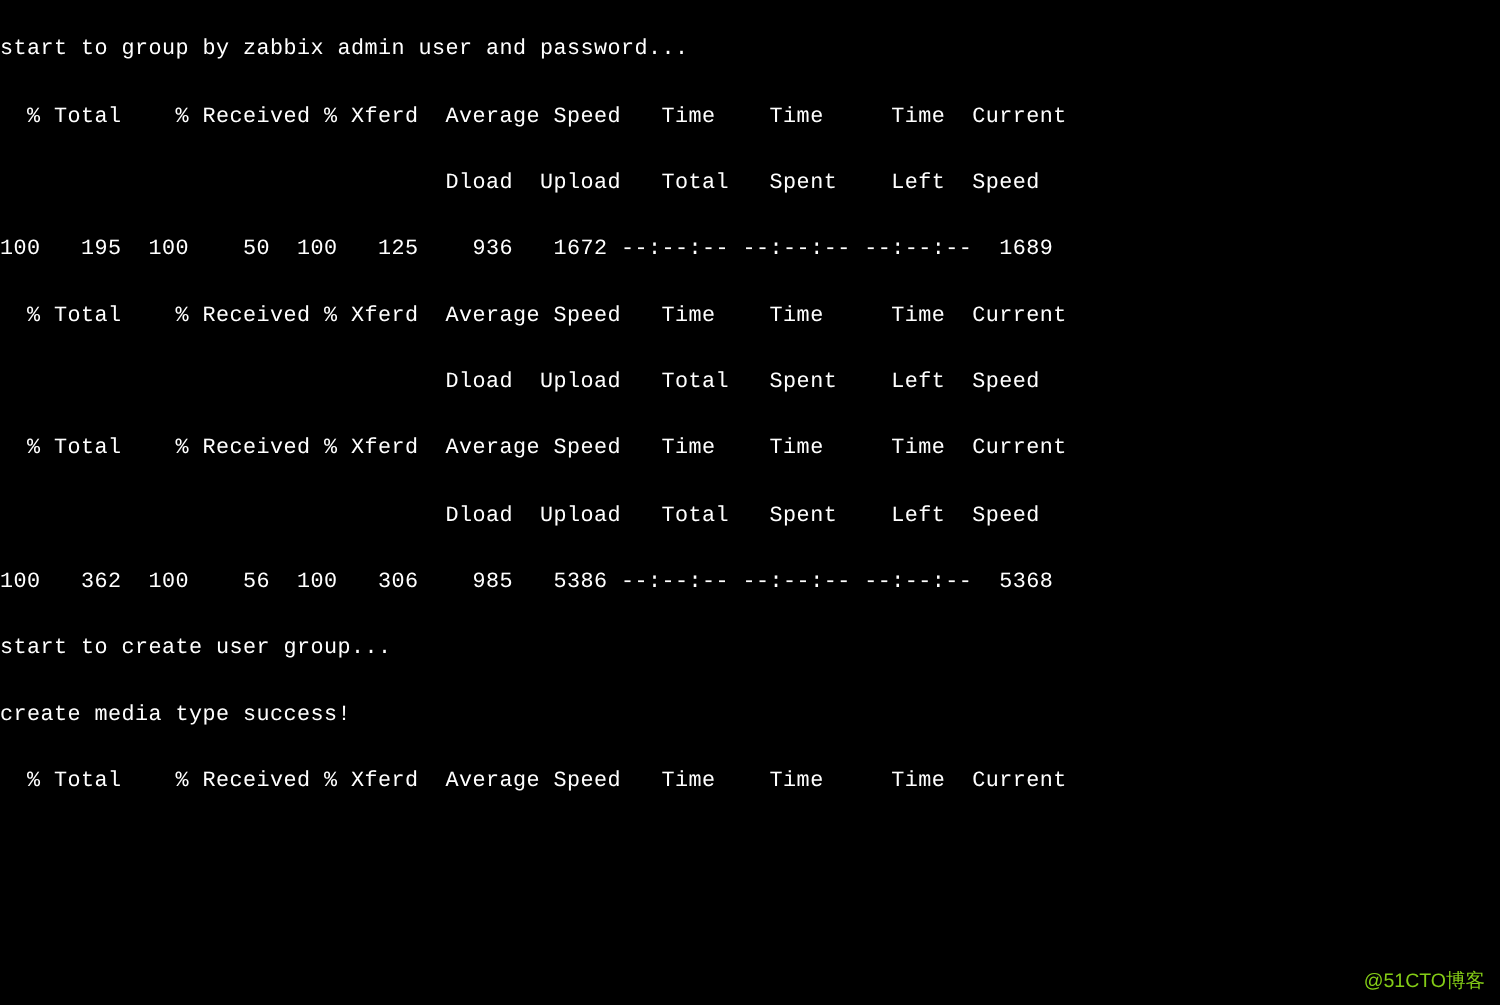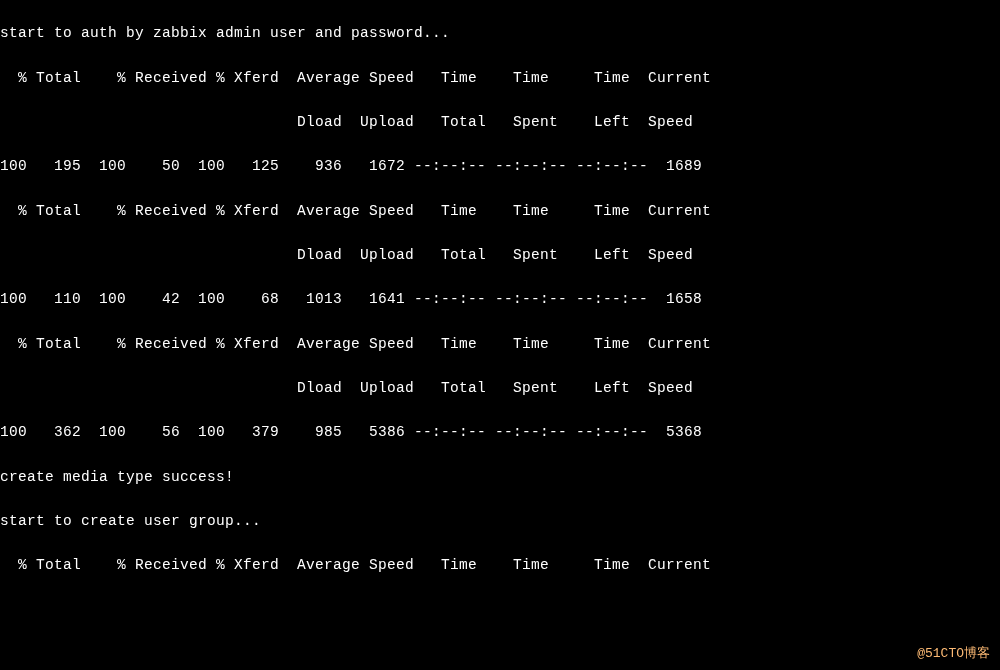--- a/index.html
+++ b/index.html
@@ -17,42 +17,41 @@
     }
     .terminal {
       white-space: pre;
       padding: 0;
     }
     .line { display: block; }
     .watermark {
       position: absolute;
       right: 10px;
       bottom: 6px;
-      color: #fdba74;
+      color: #84cc16;
       font-size: 13px;
-      font-family: Liberation Mono, monospace;
+      font-family: Liberation Sans, sans-serif;
       letter-spacing: 0;
     }
   </style>
 </head>
 <body>
 
 <div class="terminal">
-<span class="line">start to auth by zabbix admin user and password...</span>
+<span class="line">start to group by zabbix admin user and password...</span>
 <span class="line">  % Total    % Received % Xferd  Average Speed   Time    Time     Time  Current</span>
 <span class="line">                                 Dload  Upload   Total   Spent    Left  Speed</span>
 <span class="line">100   195  100    50  100   125    936   1672 --:--:-- --:--:-- --:--:--  1689</span>
 <span class="line">  % Total    % Received % Xferd  Average Speed   Time    Time     Time  Current</span>
 <span class="line">                                 Dload  Upload   Total   Spent    Left  Speed</span>
-<span class="line">100   110  100    42  100    68   1013   1641 --:--:-- --:--:-- --:--:--  1658</span>
 <span class="line">  % Total    % Received % Xferd  Average Speed   Time    Time     Time  Current</span>
 <span class="line">                                 Dload  Upload   Total   Spent    Left  Speed</span>
-<span class="line">100   362  100    56  100   379    985   5386 --:--:-- --:--:-- --:--:--  5368</span>
+<span class="line">100   362  100    56  100   306    985   5386 --:--:-- --:--:-- --:--:--  5368</span>
+<span class="line">start to create user group...</span>
 <span class="line">create media type success!</span>
-<span class="line">start to create user group...</span>
 <span class="line">  % Total    % Received % Xferd  Average Speed   Time    Time     Time  Current</span>
 
 
 
 
 
 
 
 
 

